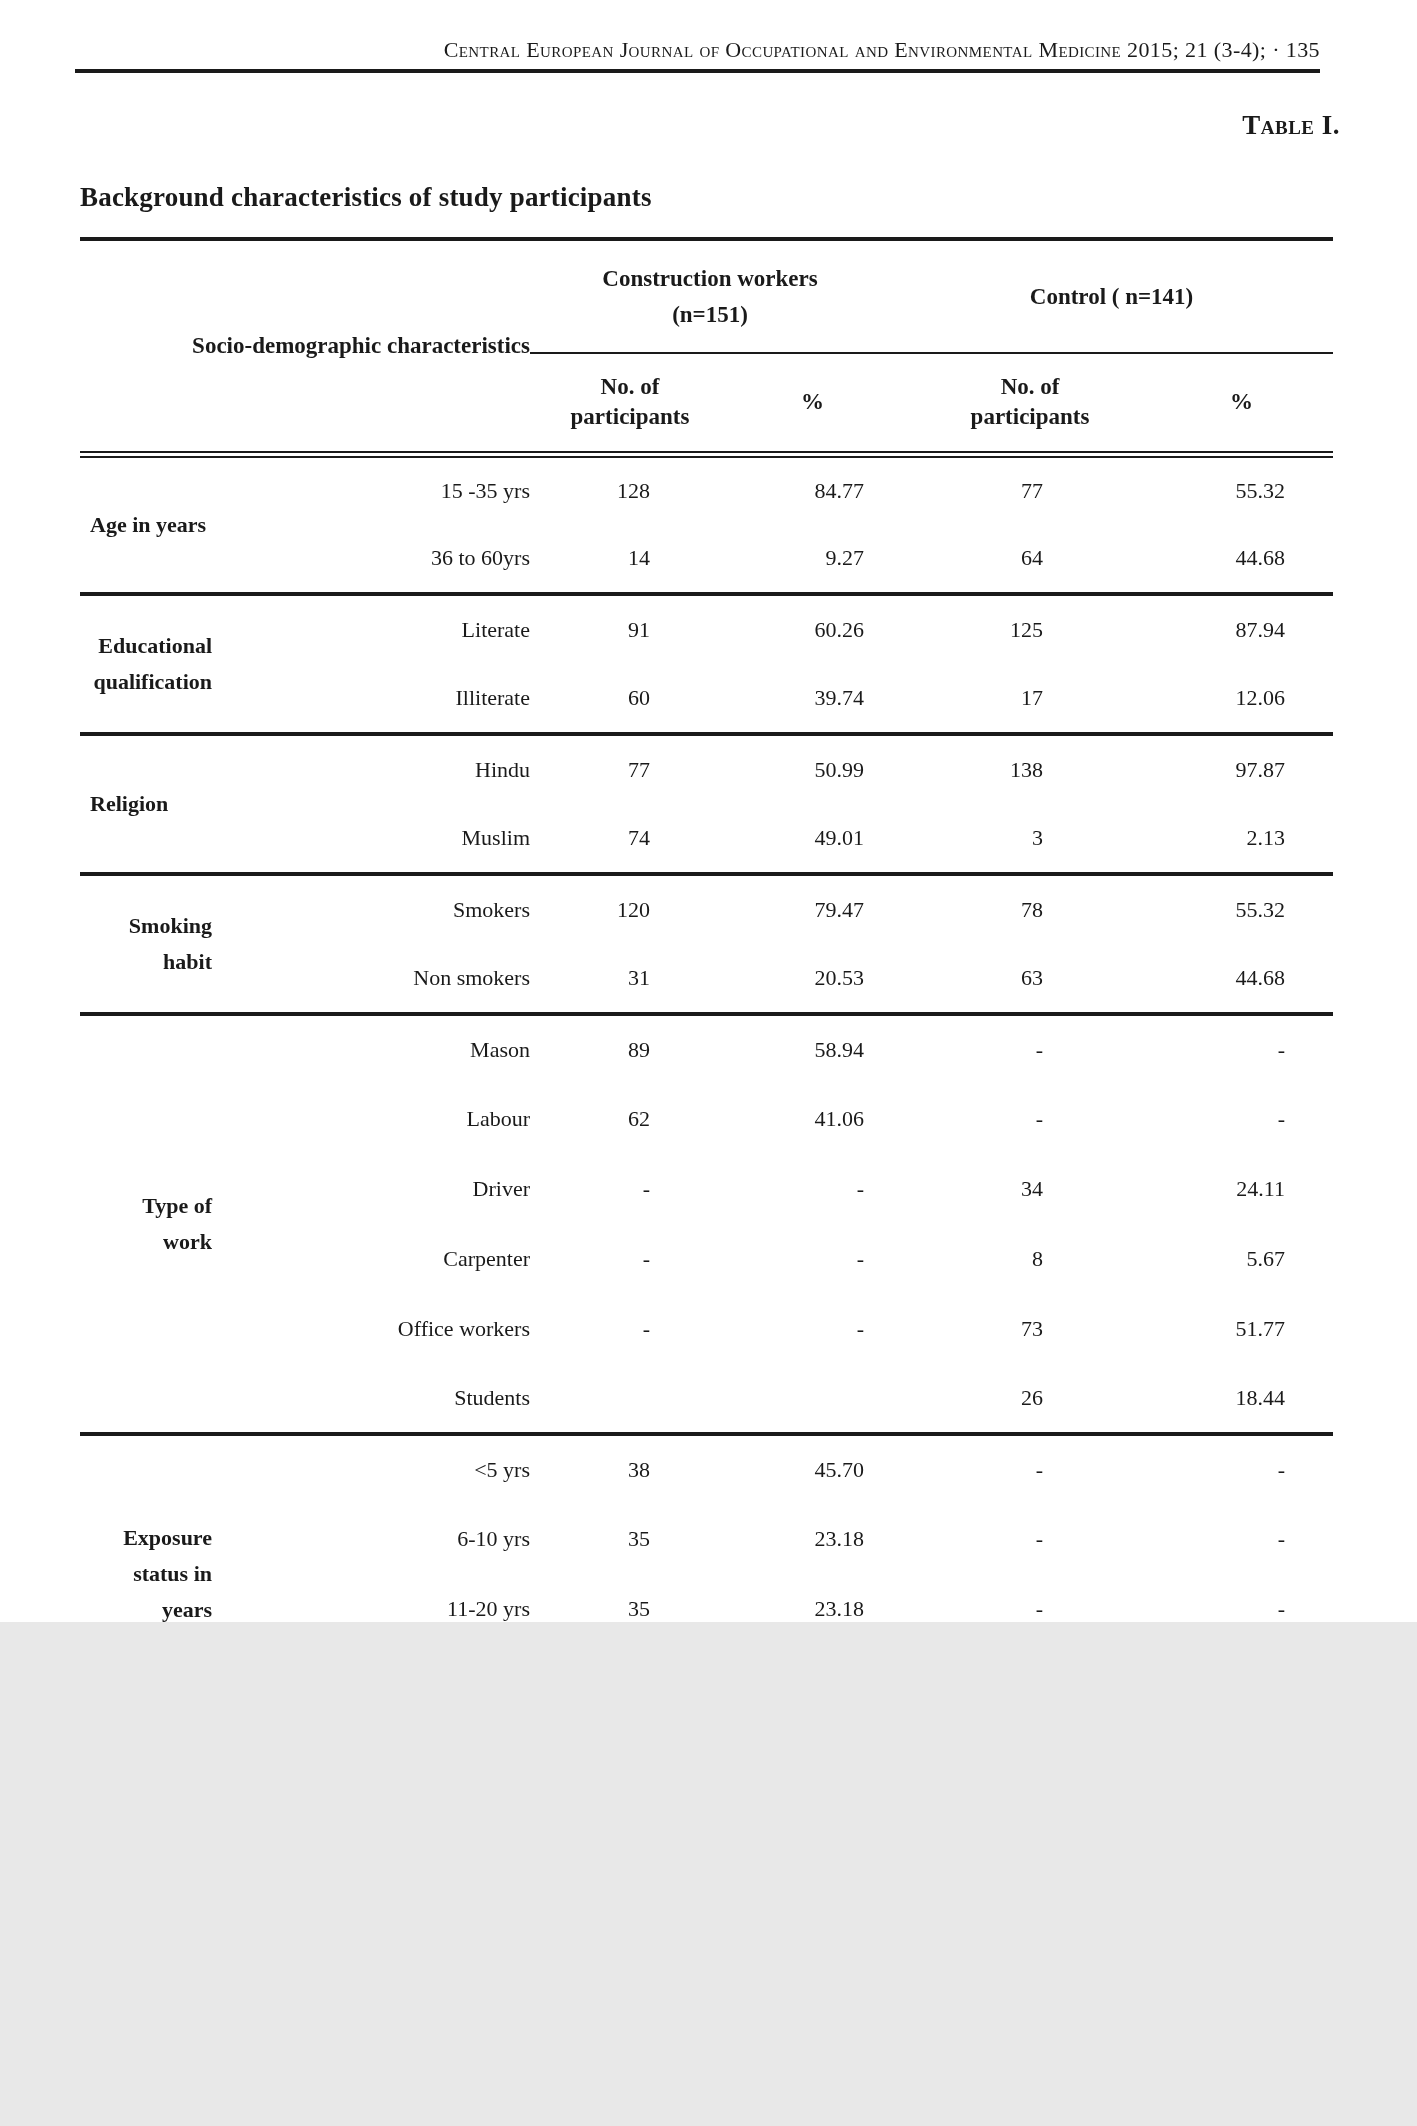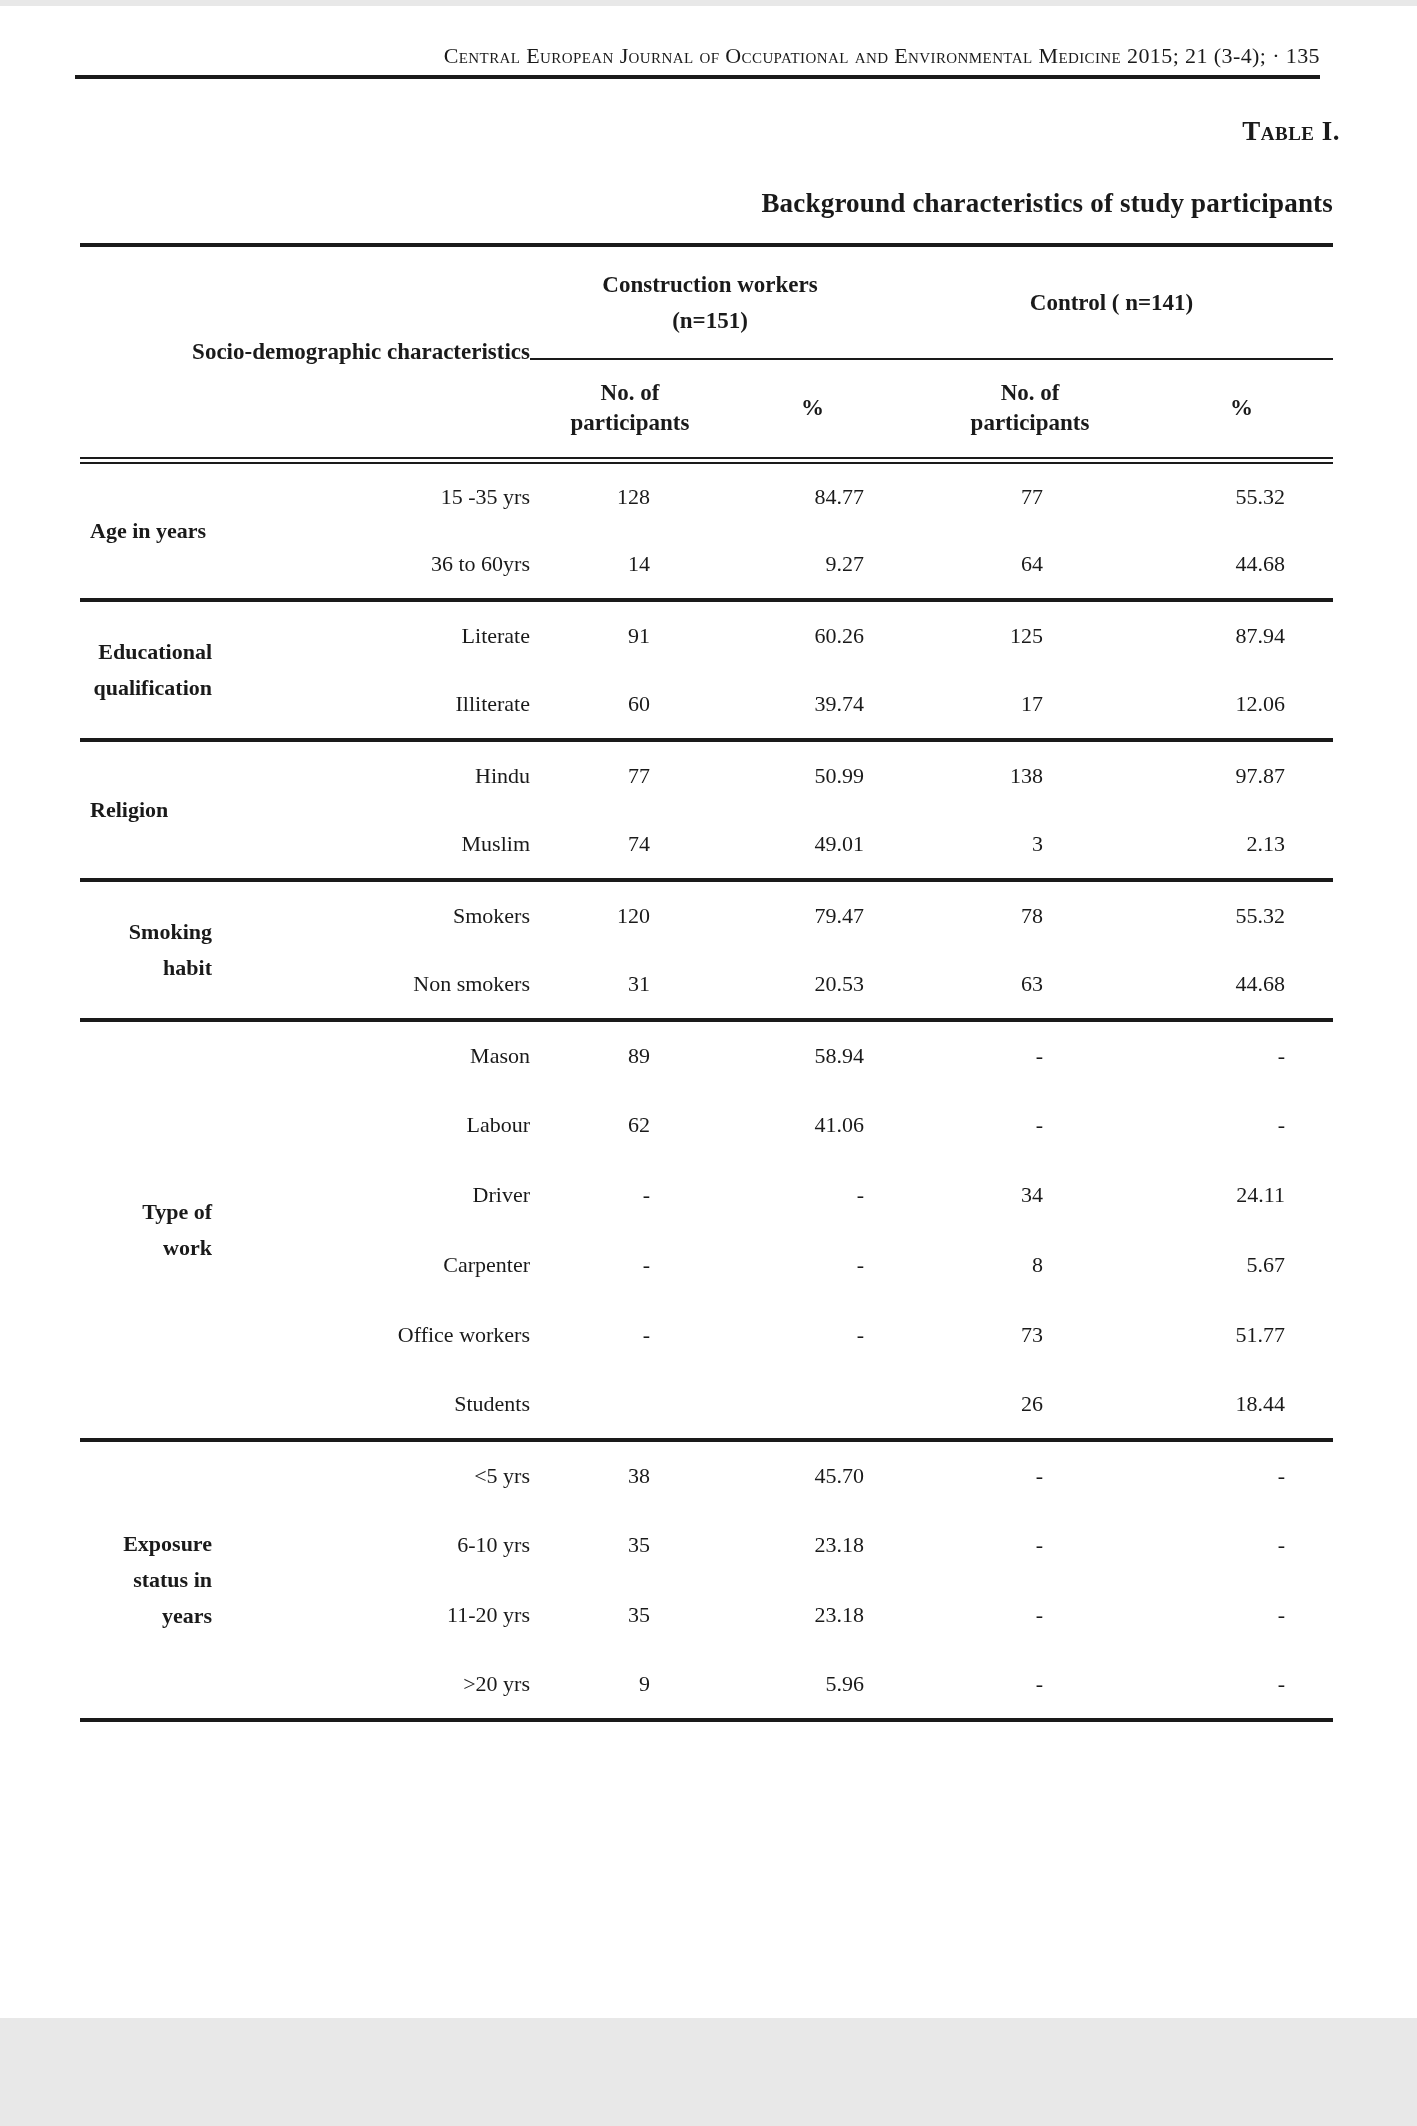--- a/index.html
+++ b/index.html
@@ -4,23 +4,23 @@
 <style>
   :root{
     --ink:#1a1a1a;
     --paper:#ffffff;
   }
   *{margin:0;padding:0;box-sizing:border-box;}
   html,body{background:#e8e8e8;}
   .page{
     position:relative;
     width:1417px;
-    height:2012px;
+    height:1622px;
     background:var(--paper);
-    margin:6px auto;
+    margin:0 auto;
     font-family:"Liberation Serif", serif;
     color:var(--ink);
     overflow:hidden;
   }
   
   .running-head{
     position:absolute;
     left:75px;
     top:36px;
     width:1245px;
@@ -47,21 +47,21 @@
     font-size:27px;
     font-weight:bold;
     font-variant:small-caps;
     letter-spacing:0.5px;
   }
   .doc-title{
     position:absolute;
     left:80px;
     top:182px;
     width:1253px;
-    text-align:right;
+    text-align:left;
     font-size:27px;
     font-weight:bold;
     letter-spacing:0.2px;
   }
   
   table.main-table{
     position:absolute;
     left:80px;
     top:237px;
     width:1253px;

